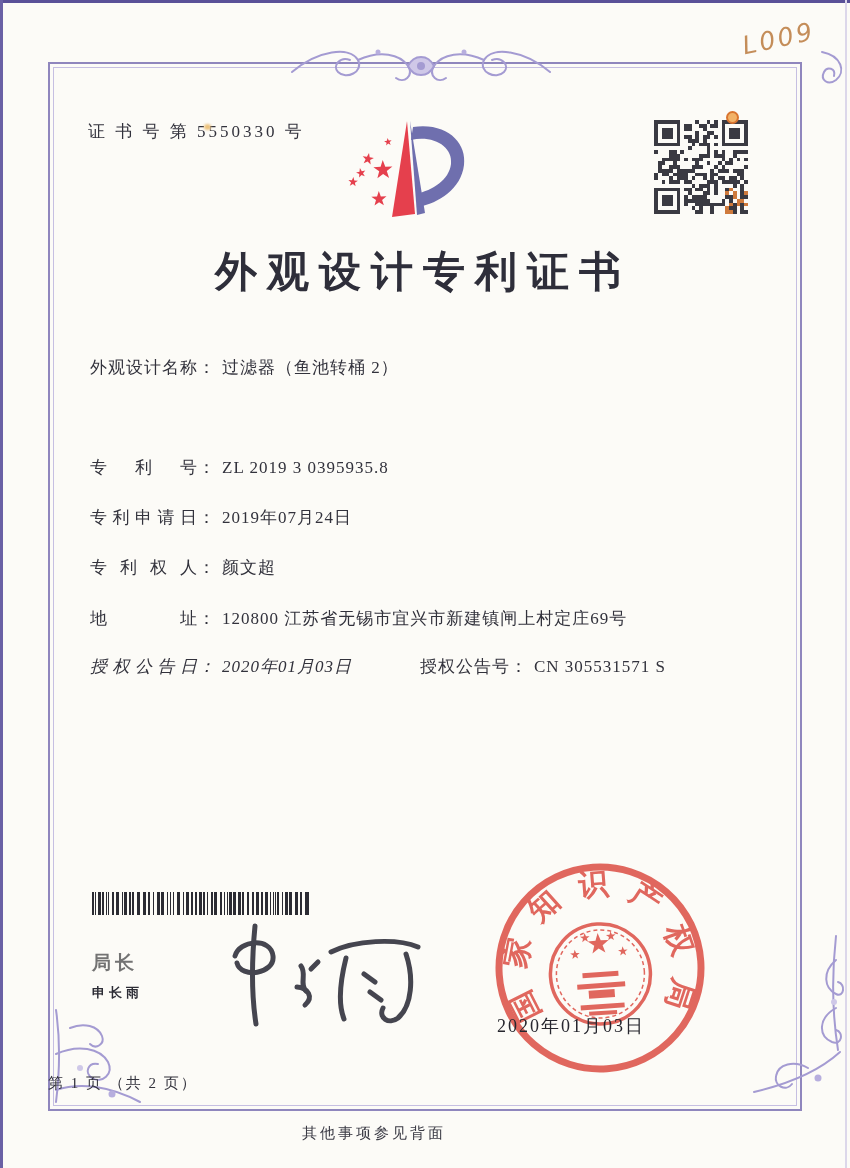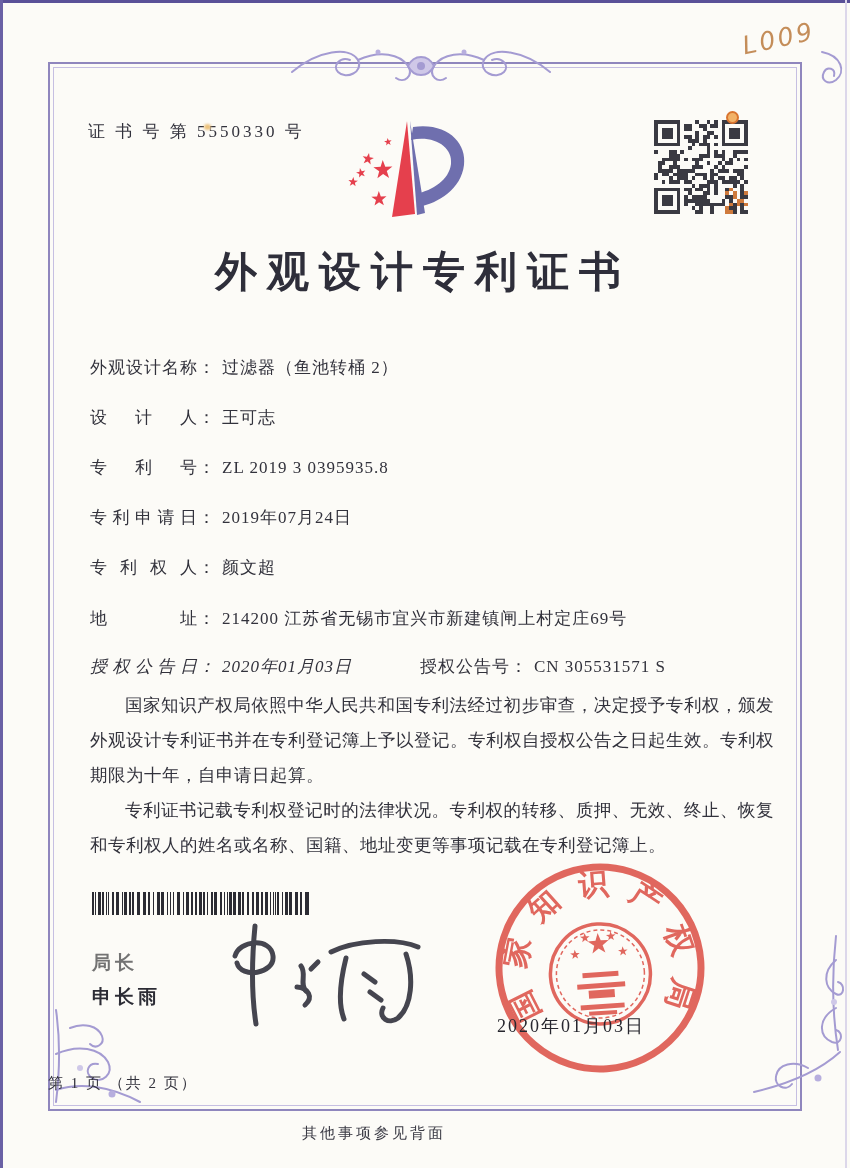--- a/index.html
+++ b/index.html
@@ -34,21 +34,21 @@
   .colon{display:inline-block;}
   .fval{display:inline-block;margin-left:6px;}
   .body-text{
     position:absolute;left:90px;top:688px;width:684px;
     font-size:17.5px;line-height:35px;text-align:justify;
   }
   .body-text p{margin:0;text-indent:2em;letter-spacing:.5px;}
   .barcode{position:absolute;left:92px;top:892px;}
   .director-title{position:absolute;left:92px;top:950px;font-size:19px;font-weight:600;
     font-family:"Liberation Sans","DejaVu Sans",sans-serif;letter-spacing:4px;color:#737373;}
-  .director-name{position:absolute;left:92px;top:984px;font-size:19px;font-weight:600;
+  .director-name{position:absolute;left:92px;top:984px;font-size:13px;font-weight:600;
     font-family:Liberation Mono, monospace;letter-spacing:4px;color:#2c2c35;}
   .signature{position:absolute;left:205px;top:912px;}
   .seal{position:absolute;left:488px;top:856px;opacity:.88;mix-blend-mode:multiply;}
   .seal-date{position:absolute;left:497px;top:1014px;font-size:18px;letter-spacing:2px;color:#26262e;z-index:5;}
   .page-info{position:absolute;left:48px;top:1074px;width:750px;text-align:left;font-size:15px;letter-spacing:2px;}
   .back-note{position:absolute;left:0;top:1124px;width:748px;text-align:center;font-size:15px;letter-spacing:3px;color:#3a3a44;}
   .orn{position:absolute;color:#a49bd2;}
   svg{display:block;}
 </style>
 </head>
@@ -350,46 +350,39 @@
       </g>
   </svg>
   <div class="speck1"></div>
   <div class="speck2"></div>
 
   <div class="title">外观设计专利证书</div>
 
   <div class="row" style="left:90px;top:356px;">
     <span class="jlabel">外观设计名称</span><span class="colon">：</span><span class="fval">过滤器（鱼池转桶 2）</span>
   </div>
-  <div class="row" style="left:90px;top:406px;">
-    <span class="jlabel">设计人</span><span class="colon">：</span><span class="fval">王可志</span>
-  </div>
   <div class="row" style="left:90px;top:456px;">
     <span class="jlabel">专利号</span><span class="colon">：</span><span class="fval">ZL 2019 3 0395935.8</span>
   </div>
   <div class="row" style="left:90px;top:506px;">
     <span class="jlabel">专利申请日</span><span class="colon">：</span><span class="fval">2019年07月24日</span>
   </div>
   <div class="row" style="left:90px;top:556px;">
     <span class="jlabel">专利权人</span><span class="colon">：</span><span class="fval">颜文超</span>
   </div>
   <div class="row" style="left:90px;top:607px;">
-    <span class="jlabel">地址</span><span class="colon">：</span><span class="fval">214200 江苏省无锡市宜兴市新建镇闸上村定庄69号</span>
+    <span class="jlabel">地址</span><span class="colon">：</span><span class="fval">120800 江苏省无锡市宜兴市新建镇闸上村定庄69号</span>
   </div>
   <div class="row" style="left:90px;top:655px;font-style:italic;">
     <span class="jlabel">授权公告日</span><span class="colon">：</span><span class="fval">2020年01月03日</span>
   </div>
   <div class="row" style="left:420px;top:655px;">
     <span class="nlabel">授权公告号</span><span class="colon">：</span><span class="fval">CN 305531571 S</span>
   </div>
 
-  <div class="body-text">
-    <p>国家知识产权局依照中华人民共和国专利法经过初步审查，决定授予专利权，颁发外观设计专利证书并在专利登记簿上予以登记。专利权自授权公告之日起生效。专利权期限为十年，自申请日起算。</p>
-    <p>专利证书记载专利权登记时的法律状况。专利权的转移、质押、无效、终止、恢复和专利权人的姓名或名称、国籍、地址变更等事项记载在专利登记簿上。</p>
-  </div>
 
   <svg class="barcode" width="218" height="23" viewBox="0 0 218 23" shape-rendering="crispEdges">
     <g id="barcode-bars" fill="#2b2b33">
         <rect x="0" y="0" width="2" height="23" fill="#2b2b33"></rect>
         <rect x="3" y="0" width="1" height="23" fill="#2b2b33"></rect>
         <rect x="6" y="0" width="3" height="23" fill="#2b2b33"></rect>
         <rect x="10" y="0" width="2" height="23" fill="#2b2b33"></rect>
         <rect x="14" y="0" width="1" height="23" fill="#2b2b33"></rect>
         <rect x="16" y="0" width="1" height="23" fill="#2b2b33"></rect>
         <rect x="20" y="0" width="2" height="23" fill="#2b2b33"></rect>

